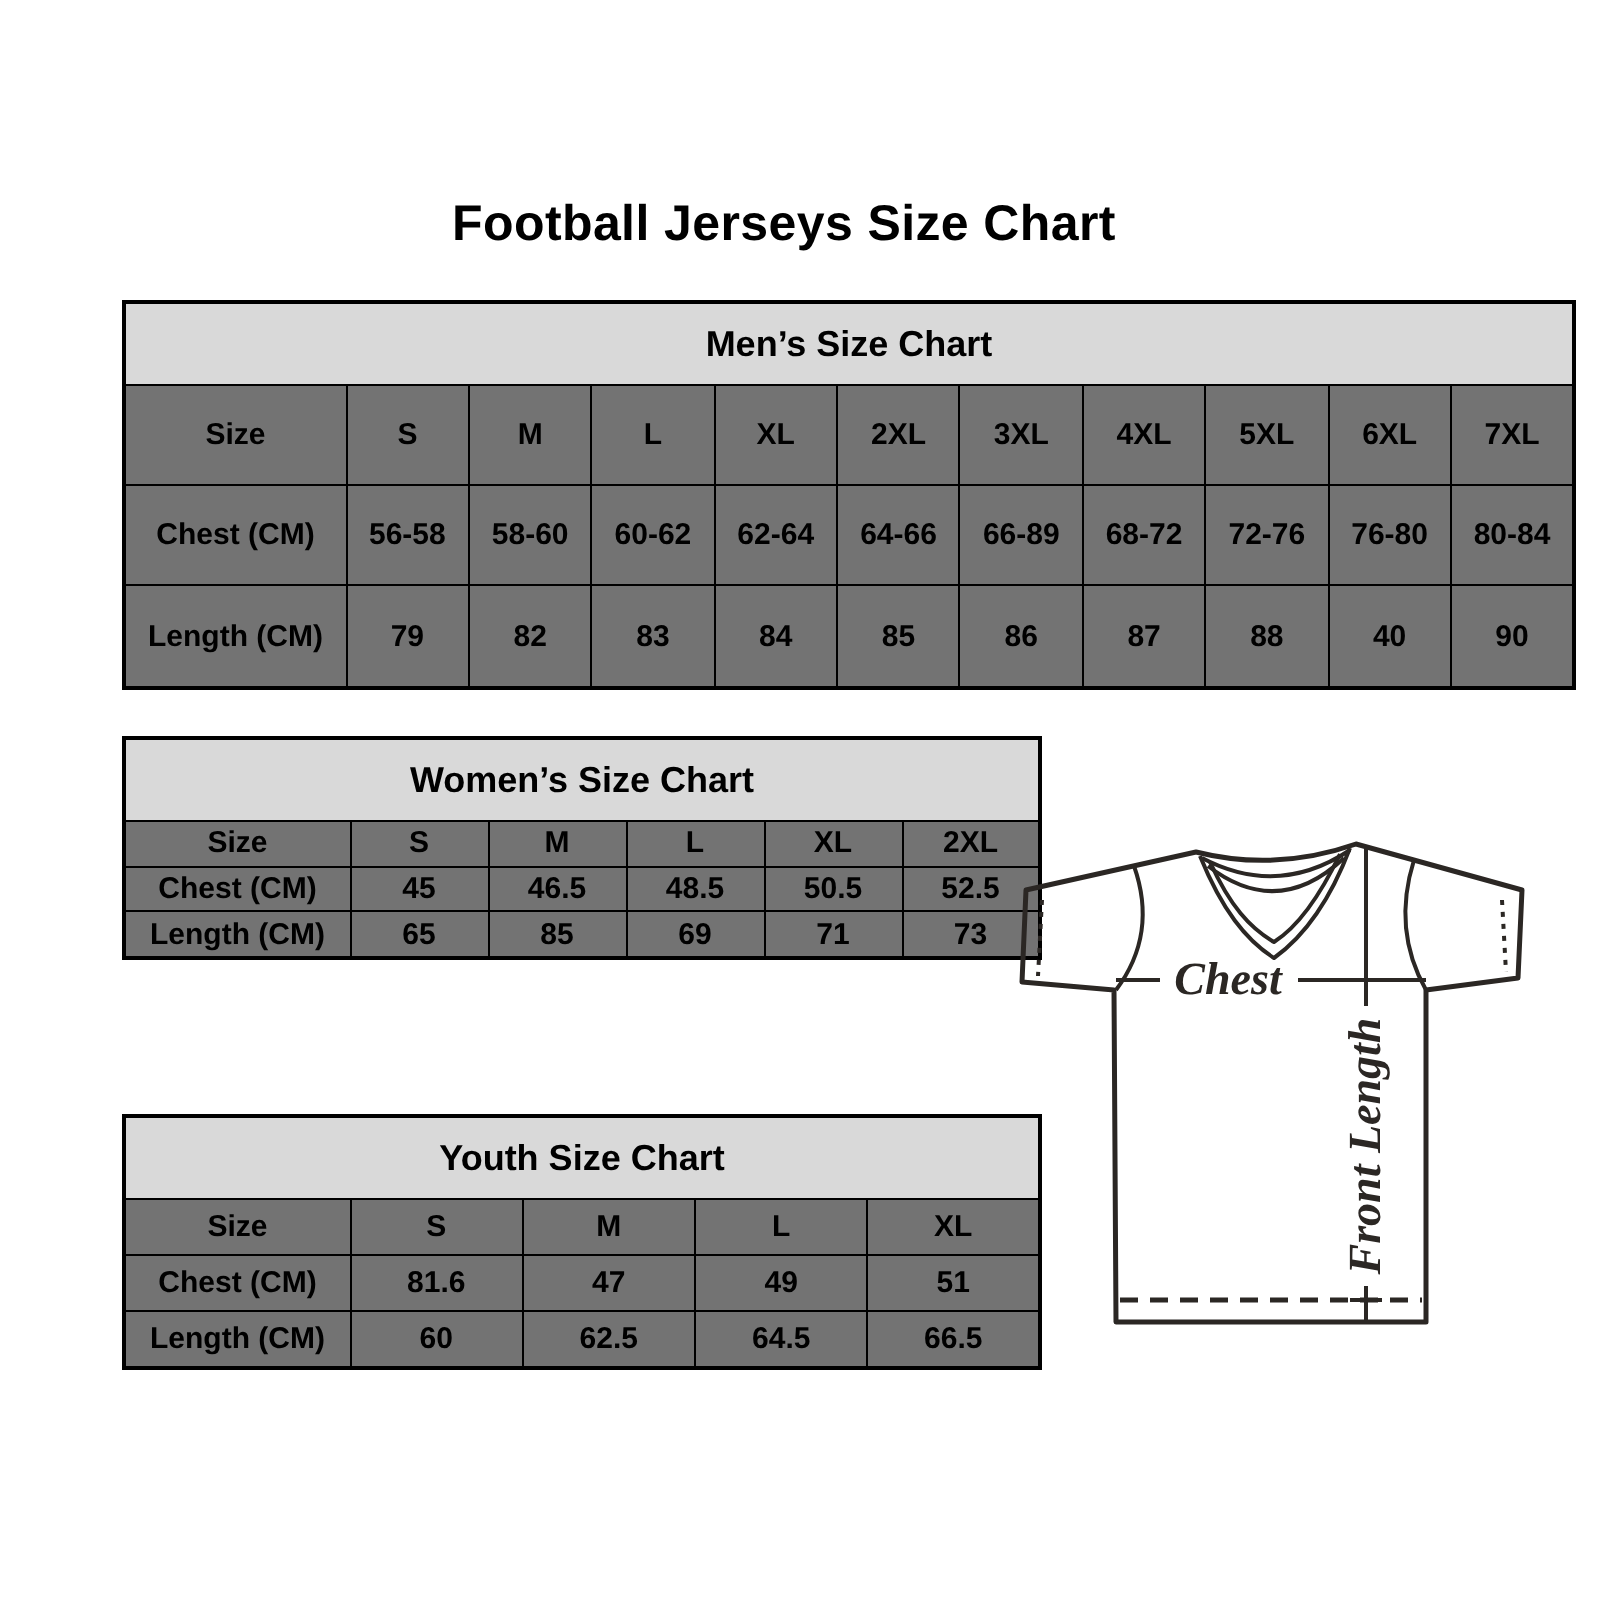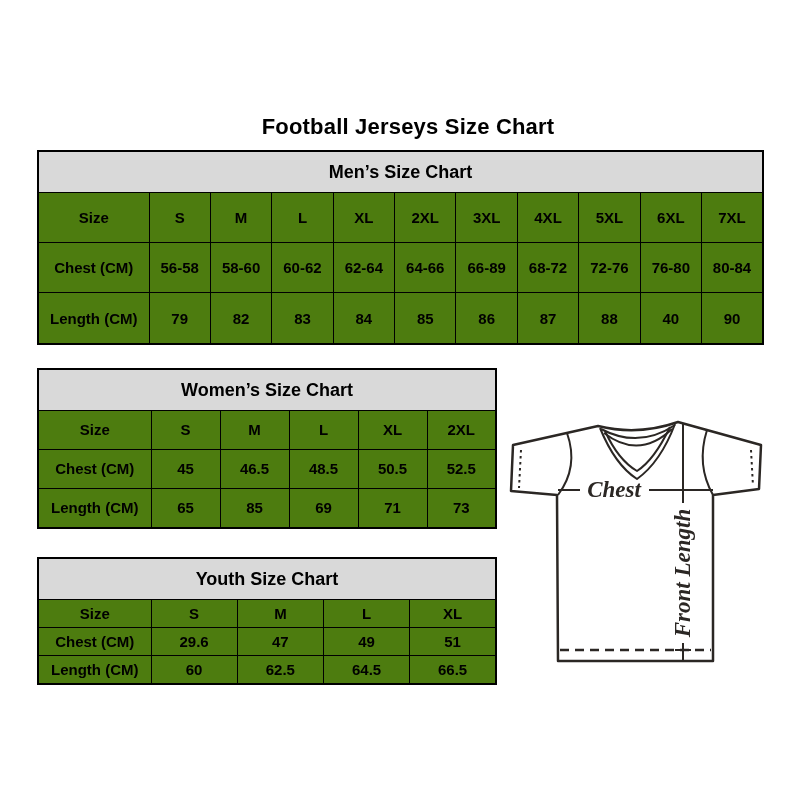--- a/index.html
+++ b/index.html
@@ -13,36 +13,37 @@
     width: 800px; height: 800px;
     background: #ffffff;
     position: relative;
     overflow: hidden;
     font-family: "Liberation Sans", sans-serif;
     color: var(--text);
   }
   .title {
     position: absolute;
     left: 0; top: 98px; width: 784px;
-    margin: 16px;
+    margin: 0;
     text-align: center;
-    font-size: 22px;
+    font-size: 25px;
     font-weight: bold;
     letter-spacing: 0.2px;
     color: var(--text);
   }
   table.size-table {
     position: absolute;
     border-collapse: collapse;
     table-layout: fixed;
-    background: #4d7c0f;
+    background: #737373;
     border: 2px solid var(--table-border);
+    margin-left: 24px;
   }
   table.men   { left: 37px; top: 150px; width: 727px; height: 195px; }
-  table.women { left: 37px; top: 368px; width: 460px; height: 161px; }
+  table.women { left: 37px; top: 368px; width: 460px; height: 112px; }
   table.youth { left: 37px; top: 557px; width: 460px; height: 128px; }
   .size-table th.chart-header {
     border: 1px solid var(--table-border);
     background: var(--header-bg);
     font-size: 18px;
     font-weight: bold;
     height: 40px;
     text-align: center;
     vertical-align: middle;
     padding: 0;
@@ -209,21 +210,21 @@
       <tbody>
         <tr>
           <td>Size</td>
           <td>S</td>
           <td>M</td>
           <td>L</td>
           <td>XL</td>
         </tr>
         <tr>
           <td>Chest (CM)</td>
-          <td>29.6</td>
+          <td>81.6</td>
           <td>47</td>
           <td>49</td>
           <td>51</td>
         </tr>
         <tr>
           <td>Length (CM)</td>
           <td>60</td>
           <td>62.5</td>
           <td>64.5</td>
           <td>66.5</td>

